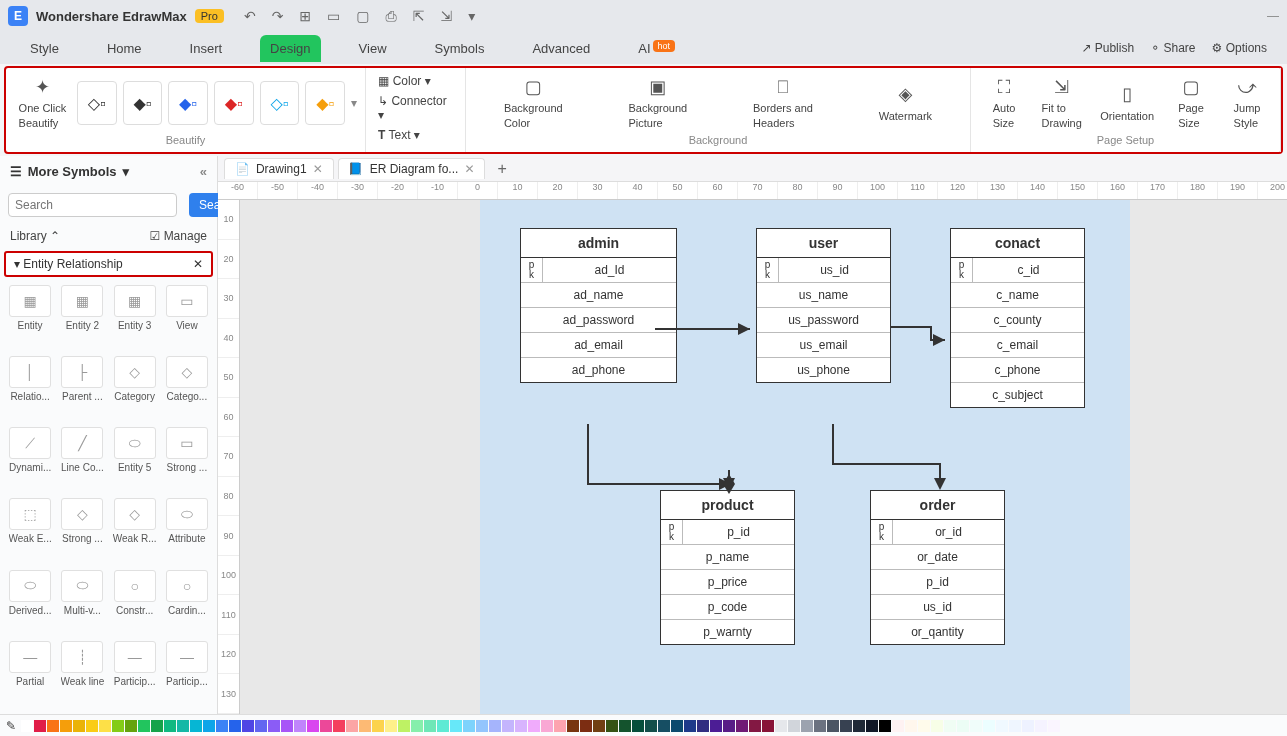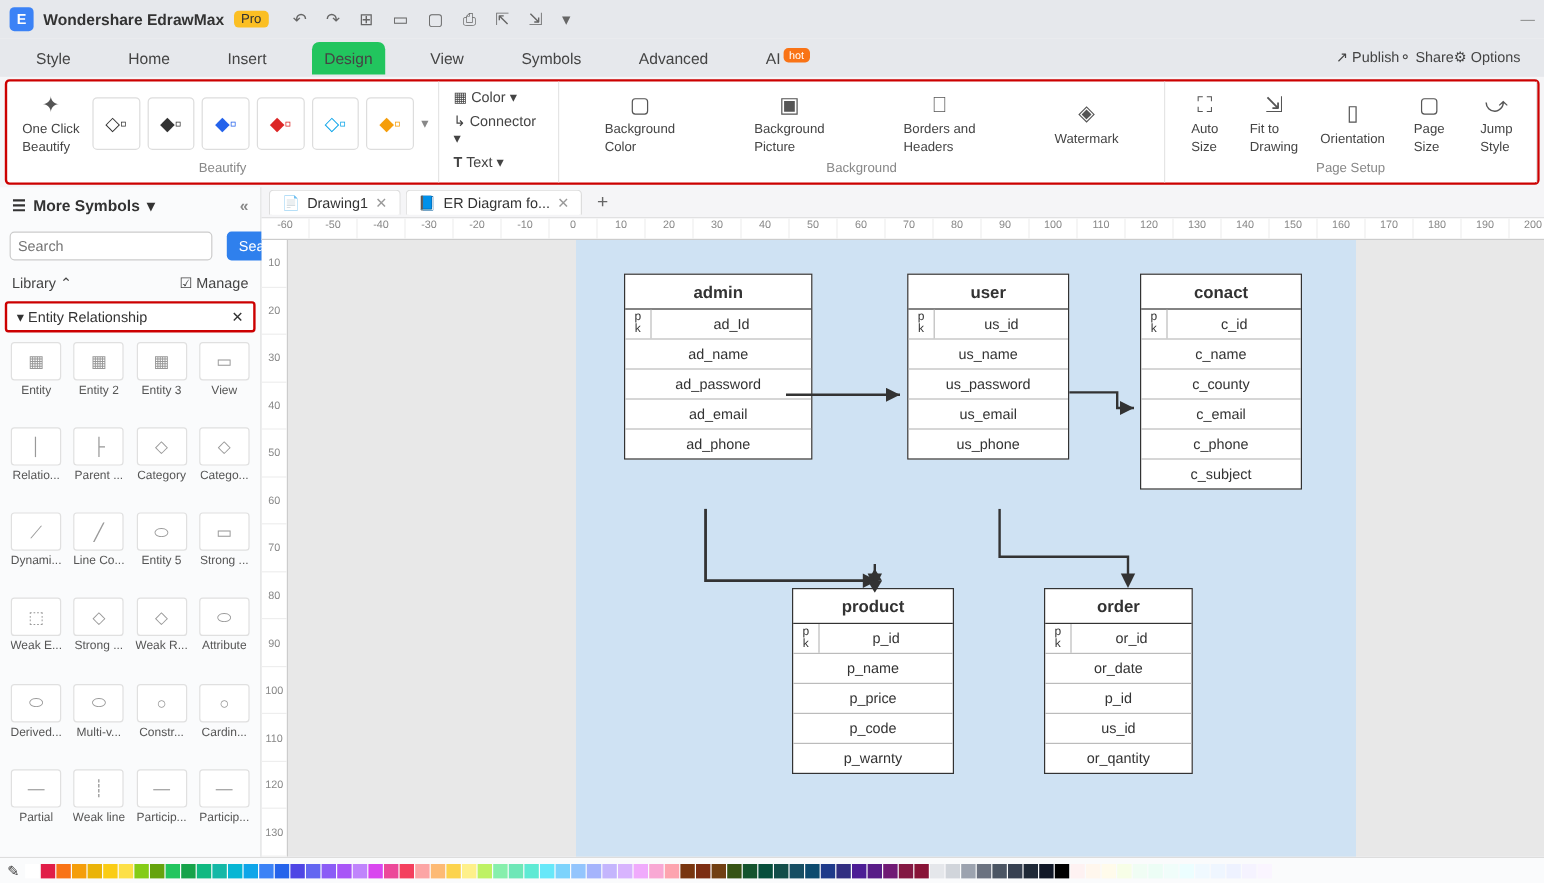--- a/index.html
+++ b/index.html
@@ -8,21 +8,21 @@
 .logo{width:20px;height:20px;background:#3b82f6;border-radius:4px;display:flex;align-items:center;justify-content:center;color:#fff;font-weight:bold}
 .app-title{font-size:13px;font-weight:600}
 .pro-badge{background:#fbbf24;color:#333;padding:1px 6px;border-radius:4px;font-size:11px;font-weight:400}
 .tb-icons{display:flex;gap:16px;margin-left:12px;color:#666}
 .tb-icons span{cursor:pointer;font-size:14px}
 .tb-spacer{flex:1}
 .menubar{height:32px;background:#e6e8ec;display:flex;align-items:center;padding:0 20px;gap:28px}
 .menu-item{font-size:13px;color:#444;cursor:pointer;padding:6px 10px}
 .menu-item.active{background:#22c55e;border-radius:6px 6px 0 0;font-weight:400}
 .ai-badge{background:#f97316;color:#fff;font-size:9px;padding:1px 5px;border-radius:4px;margin-left:2px;position:relative;top:-4px}
-.menu-right{margin-left:auto;display:flex;gap:0;font-size:12px;color:#444}
+.menu-right{margin-left:auto;display:flex;gap:16px;font-size:12px;color:#444}
 .menu-right span{cursor:pointer}
 .ribbon{height:88px;background:#fff;border:2px solid #c00;margin:2px 4px;border-radius:4px;display:flex;align-items:stretch}
 .ribbon-group{display:flex;flex-direction:column;justify-content:space-between;padding:4px 8px;border-right:1px solid #e5e5e5}
 .ribbon-group-label{font-size:11px;color:#888;text-align:center;padding-bottom:2px}
 .ribbon-row{display:flex;align-items:center;gap:6px;flex:1}
 .rbtn{display:flex;flex-direction:column;align-items:center;justify-content:center;padding:4px 8px;cursor:pointer;border-radius:4px;font-size:11px;color:#444;line-height:1.3;min-width:50px}
 .rbtn .ricon{font-size:18px;margin-bottom:2px;color:#555}
 .style-thumb{width:46px;height:44px;border:1px solid #ddd;border-radius:4px;display:flex;align-items:center;justify-content:center;font-size:16px}
 .ribbon-mini{display:flex;flex-direction:column;gap:2px;justify-content:center}
 .ribbon-mini div{font-size:12px;color:#444;cursor:pointer;padding:2px 4px}
@@ -433,21 +433,21 @@
             <div class="erow">
               <div class="val" style="padding-left:4px">p_price</div>
             </div>
             <div class="erow">
               <div class="val" style="padding-left:4px">p_code</div>
             </div>
             <div class="erow">
               <div class="val" style="padding-left:4px">p_warnty</div>
             </div>
           </div>
-        <div class="entity" id="ent-order" style="left:630px;top:290px;width:124px">
+        <div class="entity" id="ent-order" style="left:630px;top:290px;width:135px">
             <div class="ehead">order</div>
             <div class="erow">
               <div class="pk">p<br>k</div>
               <div class="val">or_id</div>
             </div>
             <div class="erow">
               <div class="val" style="padding-left:4px">or_date</div>
             </div>
             <div class="erow">
               <div class="val" style="padding-left:4px">p_id</div>

